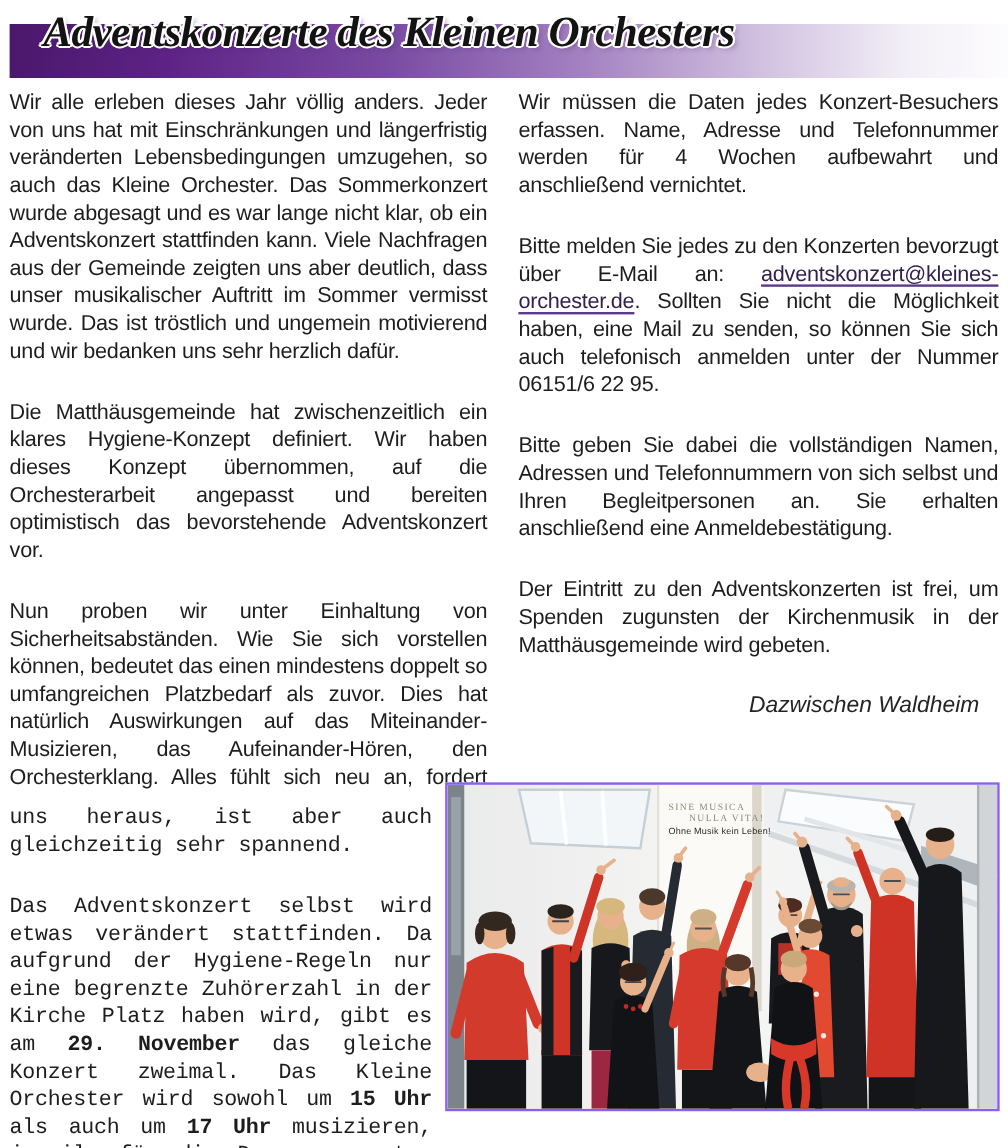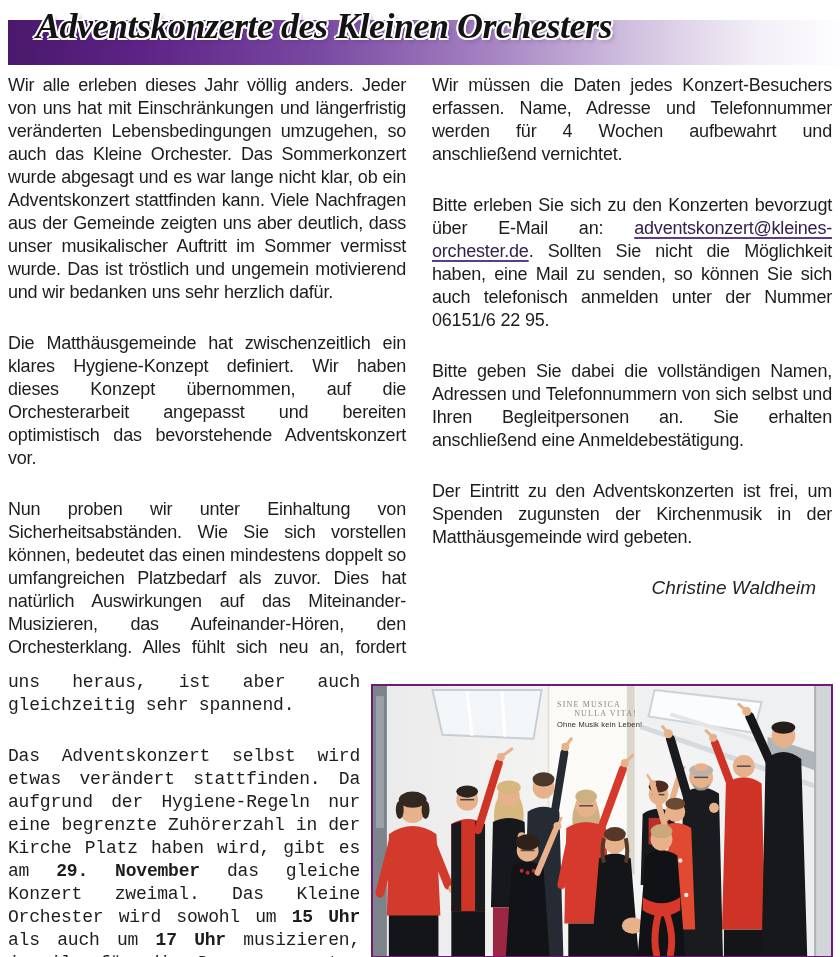--- a/index.html
+++ b/index.html
@@ -24,22 +24,22 @@
   .para{font-size:18px;line-height:23px;text-align:justify;letter-spacing:-0.2px;
         margin:0 0 28px 0;color:#1d1d1f;}
   .force-last{text-align-last:justify;margin-bottom:12px;}
   .narrow{width:352px;font-family:Liberation Mono, monospace;}
   .email-link{color:#33214d;text-decoration:underline;text-decoration-color:#5d3b8c;
         text-decoration-thickness:2px;text-underline-offset:3px;cursor:pointer;}
   .signature{margin-top:22px;text-align:right;font-style:italic;font-size:19px;
         padding-right:16px;color:#242424;}
 
   
-  .photo-figure{position:absolute;left:371px;top:684px;width:458px;height:270px;
-        border:2px solid #701a75;background:#eef0f0;}
+  .photo-figure{position:absolute;left:371px;top:652px;width:458px;height:270px;
+        border:2px solid #8b5cf6;background:#eef0f0;}
   .photo-figure svg{display:block;width:100%;height:100%;}
   .photo-sign{position:absolute;left:184px;top:14px;width:80px;
         font-family:"Liberation Serif",serif;color:#8d897b;line-height:1.15;}
   .sign-l1{font-size:8px;letter-spacing:1.2px;white-space:nowrap;}
   .sign-l2{font-size:8px;letter-spacing:1.2px;white-space:nowrap;text-align:right;}
   .sign-l3{font-family:"Liberation Sans",sans-serif;font-weight:400;font-size:7.5px;
         color:#2e2b26;white-space:nowrap;margin-top:3px;letter-spacing:.2px;}
   .photo-caption{position:absolute;left:371px;top:968px;width:462px;text-align:center;
         font-style:italic;font-size:17px;color:#7f1d1d;}
 </style>
@@ -54,24 +54,24 @@
   <section class="col col-left">
     <p class="para">Wir alle erleben dieses Jahr völlig anders. Jeder von uns hat mit Einschränkungen und längerfristig veränderten Lebensbedingungen umzugehen, so auch das Kleine Orchester.  Das Sommerkonzert wurde abgesagt und es war lange nicht klar, ob ein Adventskonzert stattfinden kann. Viele Nachfragen aus der Gemeinde zeigten uns aber deutlich, dass unser musikalischer Auftritt im Sommer vermisst wurde. Das ist tröstlich und ungemein motivierend und wir bedanken uns sehr herzlich dafür.</p>
     <p class="para">Die Matthäusgemeinde hat zwischenzeitlich ein klares Hygiene-Konzept definiert. Wir haben dieses Konzept übernommen, auf die Orchesterarbeit angepasst und bereiten optimistisch das bevorstehende Adventskonzert vor.</p>
     <p class="para force-last">Nun proben wir unter Einhaltung von Sicherheitsabständen. Wie Sie sich vorstellen können, bedeutet das einen mindestens doppelt so umfangreichen Platzbedarf als zuvor. Dies hat natürlich Auswirkungen auf das Miteinander-Musizieren, das Aufeinander-Hören, den Orchesterklang. Alles fühlt sich neu an, fordert</p>
     <p class="para narrow">uns heraus, ist aber auch gleichzeitig sehr spannend.</p>
     <p class="para narrow">Das Adventskonzert selbst wird etwas verändert stattfinden. Da aufgrund der Hygiene-Regeln nur eine begrenzte Zuhörerzahl in der Kirche Platz haben wird, gibt es am <b>29. November</b> das gleiche Konzert zweimal. Das Kleine Orchester wird sowohl um <b>15 Uhr</b> als auch um <b>17 Uhr</b> musizieren, jeweils für die Dauer von etwa einer Stunde. Dazwischen wird die Kirche gelüftet und neu desinfiziert.</p>
   </section>
 
   <section class="col col-right">
     <p class="para">Wir müssen die Daten jedes Konzert-Besuchers erfassen. Name, Adresse und Telefonnummer werden für 4 Wochen aufbewahrt und anschließend vernichtet.</p>
-    <p class="para"><span>Bitte erleben Sie sich zu den Konzerten bevorzugt über E-Mail an: </span><span class="email-link">adventskonzert@kleines-orchester.de</span><span>. Sollten Sie nicht die Möglichkeit haben, eine Mail zu senden, so können Sie sich auch telefonisch anmelden unter der Nummer 06151/6 22 95.</span></p>
+    <p class="para"><span>Bitte melden Sie jedes zu den Konzerten bevorzugt über E-Mail an: </span><span class="email-link">adventskonzert@kleines-orchester.de</span><span>. Sollten Sie nicht die Möglichkeit haben, eine Mail zu senden, so können Sie sich auch telefonisch anmelden unter der Nummer 06151/6 22 95.</span></p>
     <p class="para">Bitte geben Sie dabei die vollständigen Namen, Adressen und Telefonnummern von sich selbst und Ihren Begleitpersonen an. Sie erhalten anschließend eine Anmeldebestätigung.</p>
     <p class="para">Der Eintritt zu den Adventskonzerten ist frei, um Spenden zugunsten der Kirchenmusik in der Matthäusgemeinde wird gebeten.</p>
-    <p class="signature">Christine Waldheim</p>
+    <p class="signature">Dazwischen Waldheim</p>
   </section>
 
   <figure class="photo-figure" style="margin:0;">
     <svg viewBox="0 0 462 266" preserveAspectRatio="none">
       <defs>
         <linearGradient id="wall" x1="0" y1="0" x2="1" y2="0">
           <stop offset="0" stop-color="#e9eaea"></stop>
             <stop offset="0.5" stop-color="#f6f6f4"></stop>
             <stop offset="1" stop-color="#eceff1"></stop>
         </linearGradient>

